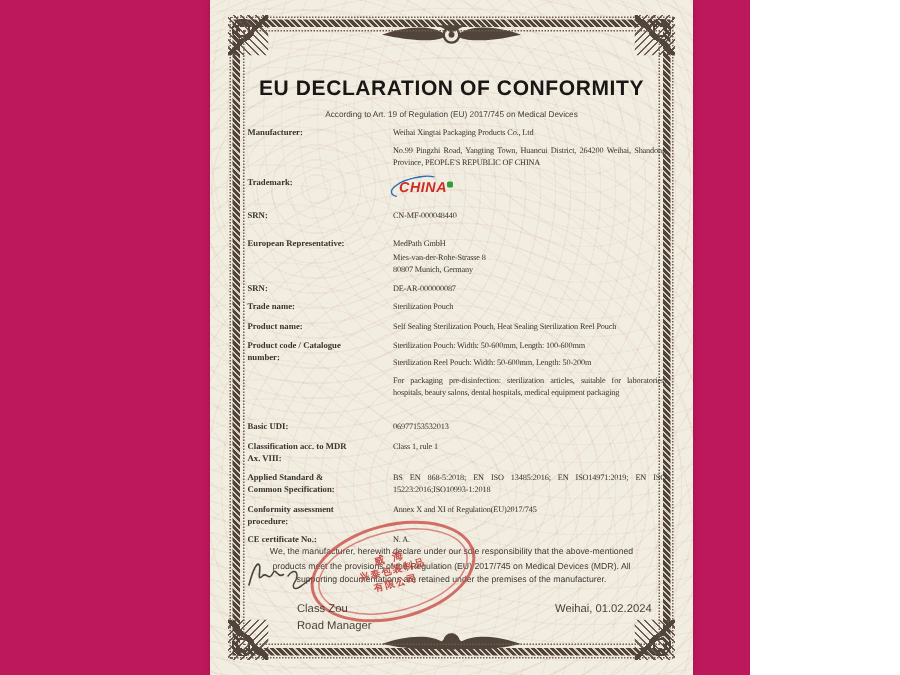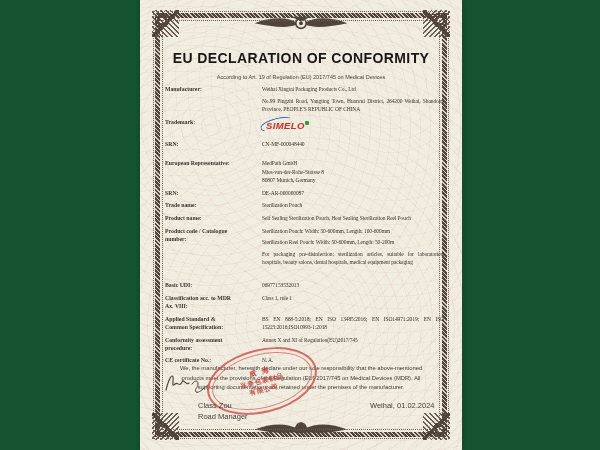--- a/index.html
+++ b/index.html
@@ -1,18 +1,18 @@
 <!DOCTYPE html>
 <html><head>
 <meta charset="utf-8">
 <style>
   * { margin:0; padding:0; box-sizing:border-box; }
   html,body { width:600px; height:450px; background:#ffffff; overflow:hidden;
     font-family:"Liberation Serif", serif; }
-  .canvas { position:relative; width:600px; height:450px; background:#14532d; }
+  .canvas { position:relative; width:500px; height:450px; background:#be185d; }
 
   
   .paper { position:absolute; left:140px; top:0; width:322px; height:450px;
     background:
       repeating-radial-gradient(circle at 22% 28%, transparent 0 9px, rgba(176,148,128,0.10) 9px 10px),
       repeating-radial-gradient(circle at 78% 18%, transparent 0 11px, rgba(176,148,128,0.08) 11px 12px),
       repeating-radial-gradient(circle at 50% 72%, transparent 0 10px, rgba(207,128,118,0.09) 10px 11px),
       repeating-radial-gradient(circle at 12% 85%, transparent 0 12px, rgba(176,148,128,0.07) 12px 13px),
       #f2ede1;
     box-shadow: 0 0 5px rgba(0,0,0,0.18); }
@@ -128,21 +128,21 @@
           <div>Weihai Xingtai Packaging Products Co., Ltd</div>
           <div class="mt">No.99 Pingzhi Road, Yangting Town, Huancui District, 264200 Weihai, Shandong Province, PEOPLE'S REPUBLIC OF CHINA</div>
         </div>
       </div>
 
       <div class="row mb8">
         <div class="lbl">Trademark:</div>
         <div class="val">
           <span class="brand">
             <span class="brand-arc"></span>
-            <span class="brand-text">SIMELO</span>
+            <span class="brand-text">CHINA</span>
             <span class="brand-dot"></span>
           </span>
         </div>
       </div>
 
       <div class="row mb10">
         <div class="lbl">SRN:</div>
         <div class="val">CN-MF-000048440</div>
       </div>
 

